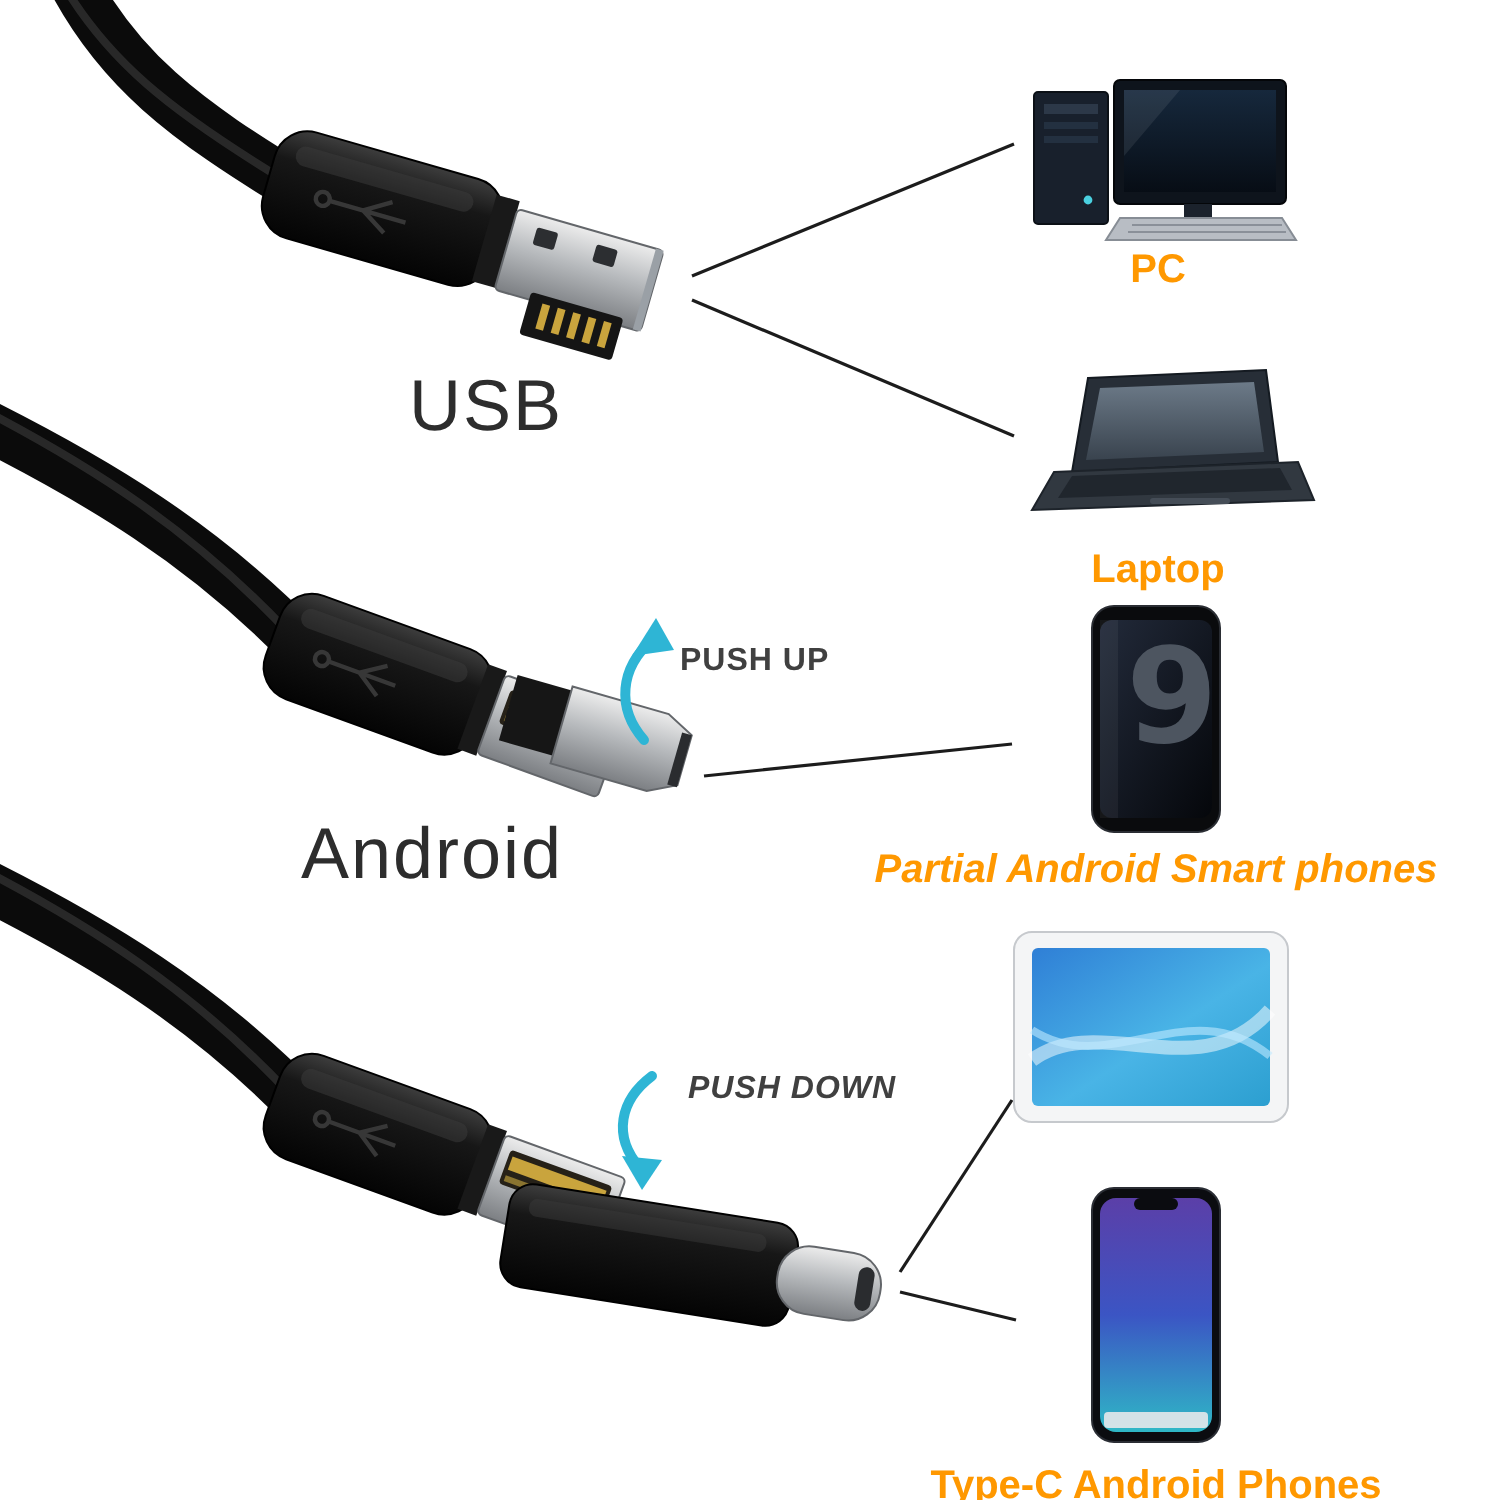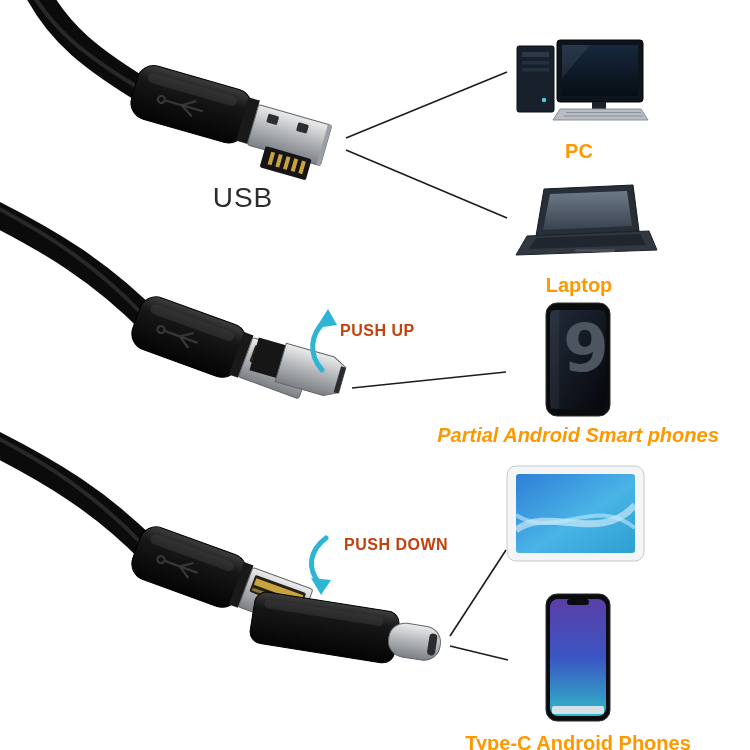--- a/index.html
+++ b/index.html
@@ -6,23 +6,23 @@
   html, body { width: 750px; height: 750px; }
   body {
     background: #ffffff;
     font-family: "Liberation Sans", sans-serif;
     position: relative;
     overflow: hidden;
   }
   .stage { position: absolute; left: 0; top: 0; width: 750px; height: 750px; }
   .stage svg { position: absolute; left: 0; top: 0; }
   .lbl { position: absolute; transform: translateX(-50%); white-space: nowrap; }
-  .connector-lbl { color: #2d2d2d; font-size: 28px; letter-spacing: 1px; }
+  .connector-lbl { color: #2d2d2d; font-size: 36px; letter-spacing: 1px; }
   .device-lbl { color: #ff9800; font-size: 20px; font-weight: bold; }
-  .push-lbl { position: absolute; color: #c2410c; font-size: 16px; font-weight: bold; letter-spacing: .5px; white-space: nowrap; }
+  .push-lbl { position: absolute; color: #404040; font-size: 16px; font-weight: bold; letter-spacing: .5px; white-space: nowrap; }
   .nine-wrap {
     position: absolute; left: 550px; top: 310px; width: 56px; height: 99px;
     overflow: hidden; font-size: 66px; font-weight: bold; color: #4d5560;
     font-family: "DejaVu Sans", sans-serif;
   }
   .nine-wrap span { position: absolute; left: 13px; top: 6px; line-height: 1; }
 </style>
 </head>
 <body>
 
@@ -187,27 +187,28 @@
   <g>
     <rect x="546" y="594" width="64" height="127" rx="11" fill="#0b0c10" stroke="#2a2d34"></rect>
     <rect x="550" y="599" width="56" height="117" rx="8" fill="url(#aurora)"></rect>
     <rect x="567" y="599" width="22" height="6" rx="3" fill="#0b0c10"></rect>
     <rect x="552" y="706" width="52" height="8" rx="2" fill="#e6e8ea" opacity="0.9"></rect>
   </g>
 </svg>
 
 <div class="lbl connector-lbl" style="left:243px; top:182px;">USB</div>
 
+<div class="lbl connector-lbl" style="left:216px; top:406px;">Android</div>
 
 
 <div class="push-lbl" style="left:340px; top:322px;">PUSH UP</div>
 
-<div class="push-lbl" style="left:344px; top:536px;">PUSH DOWN</div>
-
-<div class="lbl device-lbl" style="left:579px; top:140px;">PC</div>
+<div class="push-lbl" style="left:344px; top:536px;font-style:italic;">PUSH DOWN</div>
+
+<div class="lbl device-lbl" style="left:579px; top:124px;">PC</div>
 
 <div class="lbl device-lbl" style="left:579px; top:274px;text-align:right;">Laptop</div>
 
 <div class="lbl device-lbl" style="left:578px; top:424px;font-style:italic;">Partial Android Smart phones</div>
 
 
 <div class="lbl device-lbl" style="left:578px; top:732px;">Type-C Android Phones</div>
 
 <div class="nine-wrap">
   <span>9</span>

